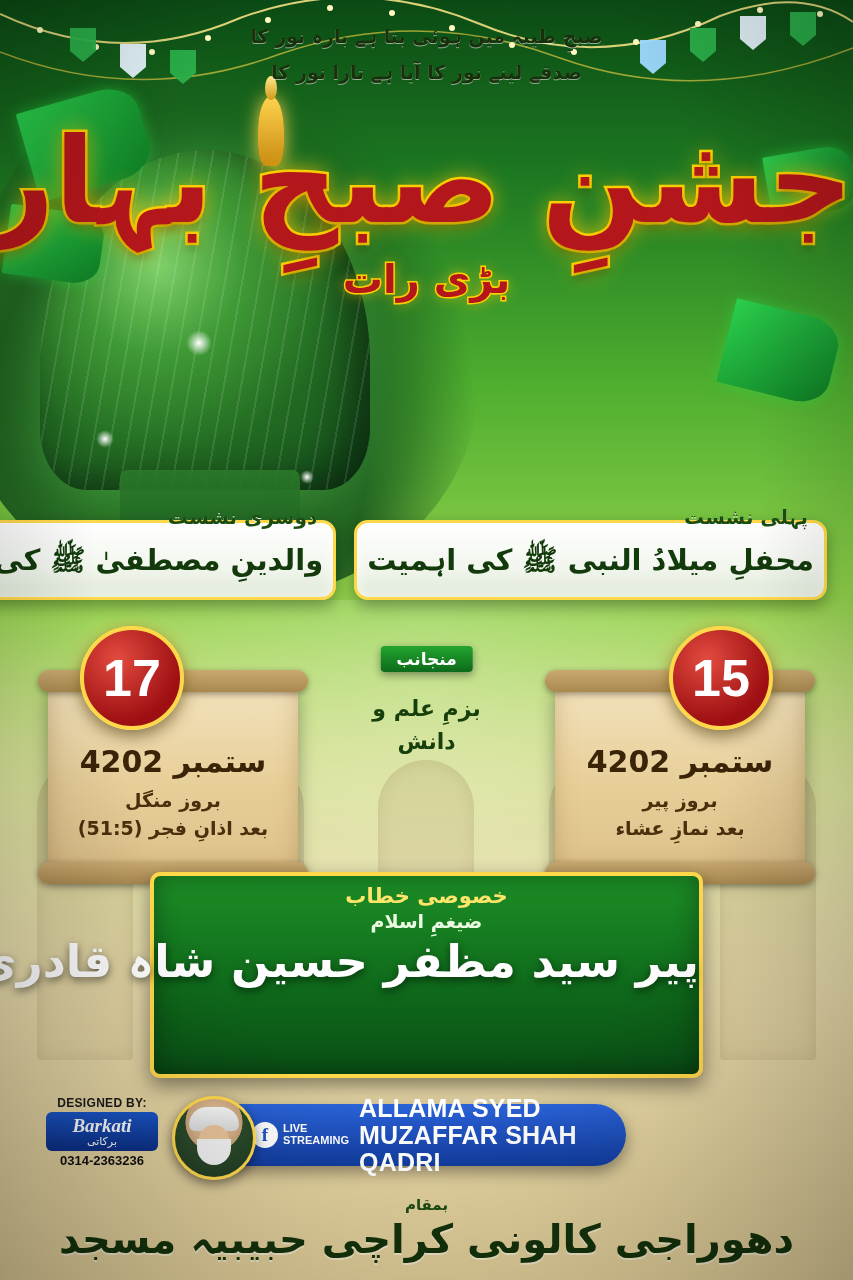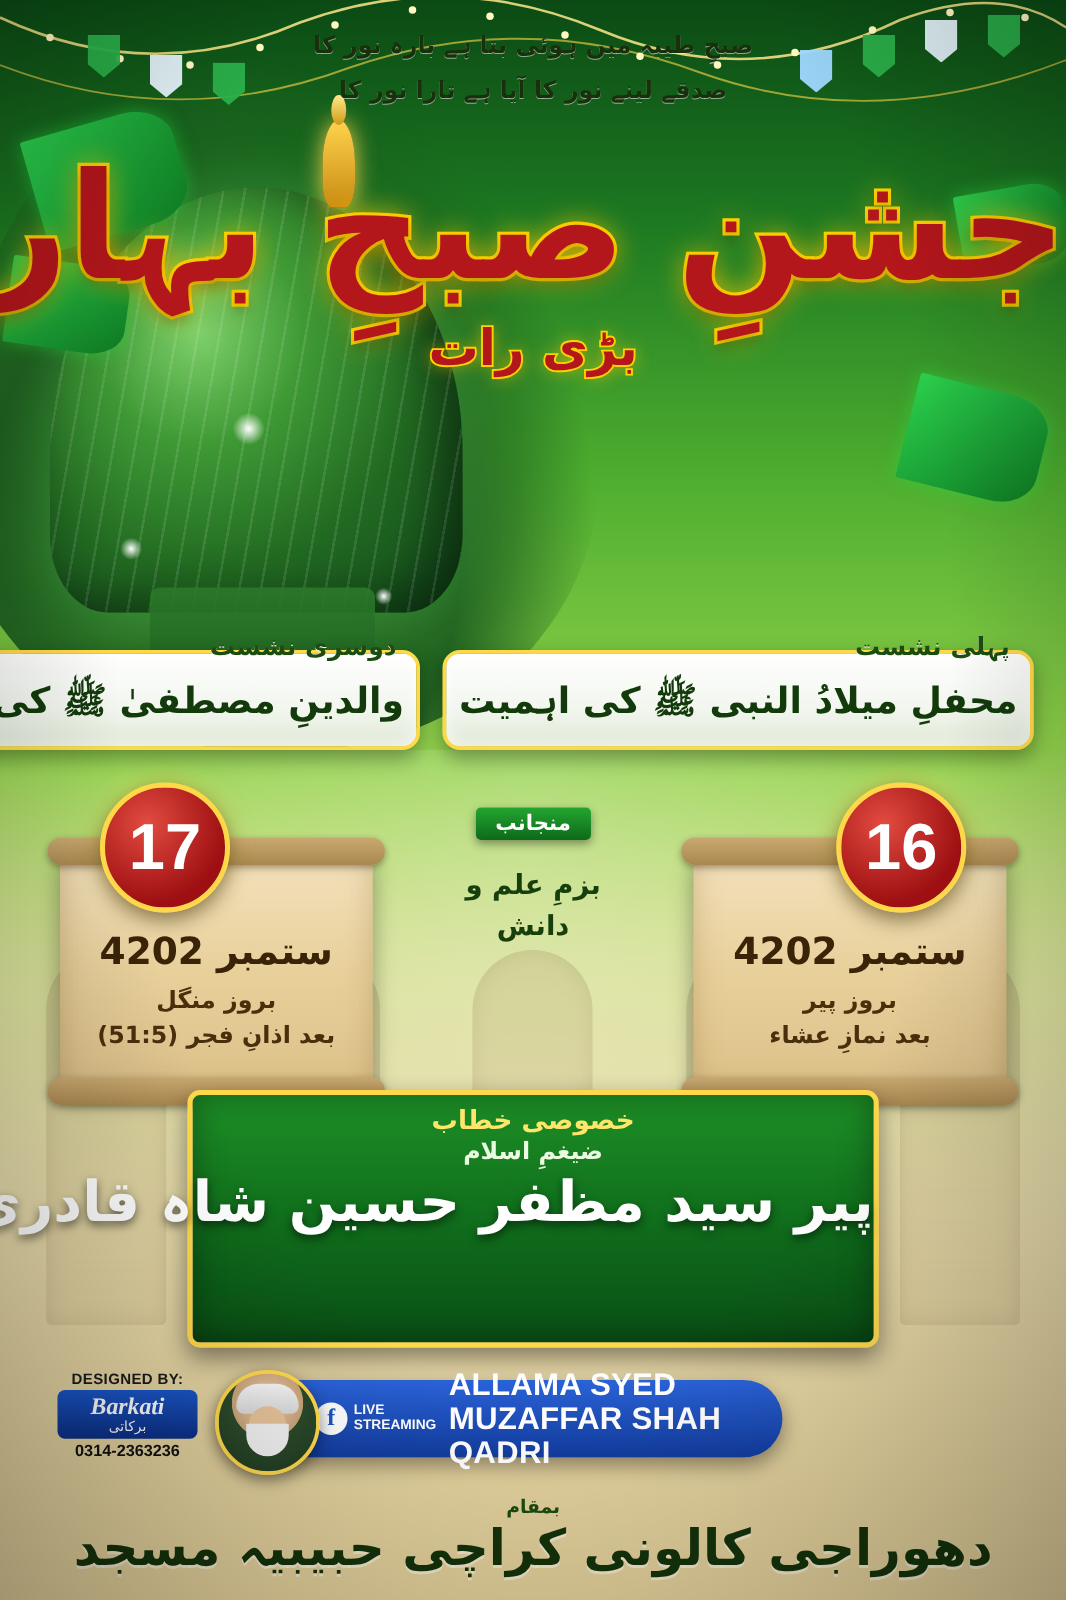--- a/index.html
+++ b/index.html
@@ -569,21 +569,21 @@
 
   <div class="dates-row">
 
     <div class="scroll scroll-right">
       <div class="scroll-text">
         <div class="scroll-main urdu">ستمبر 2024</div>
         <div class="scroll-sub urdu">بروز پیر</div>
         <div class="scroll-sub urdu">بعد نمازِ عشاء</div>
       </div>
     </div>
-    <div class="day-badge badge-right">16</div>
+    <div class="day-badge badge-right">15</div>
 
     <div class="scroll scroll-left">
       <div class="scroll-text">
         <div class="scroll-main urdu">ستمبر 2024</div>
         <div class="scroll-sub urdu">بروز منگل</div>
         <div class="scroll-sub urdu">بعد اذانِ فجر (5:15)</div>
       </div>
     </div>
     <div class="day-badge badge-left">17</div>
 

